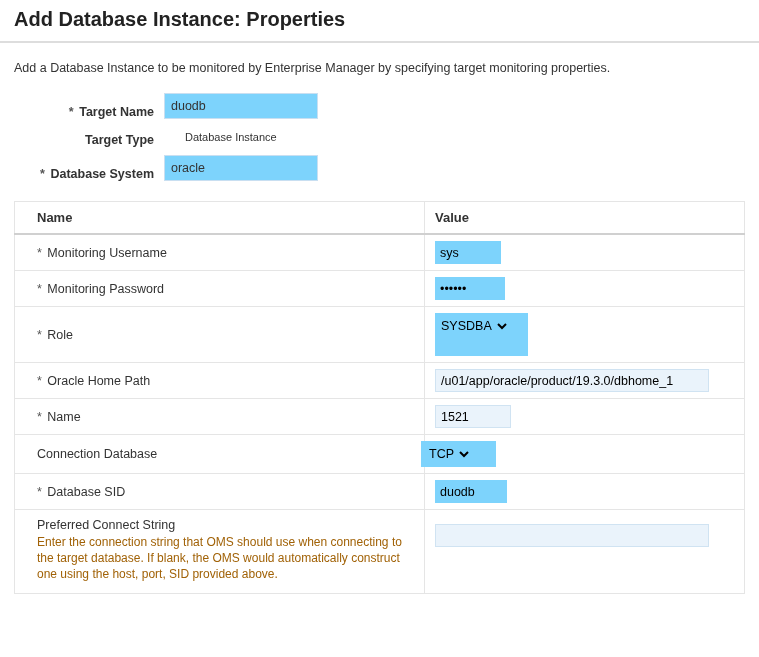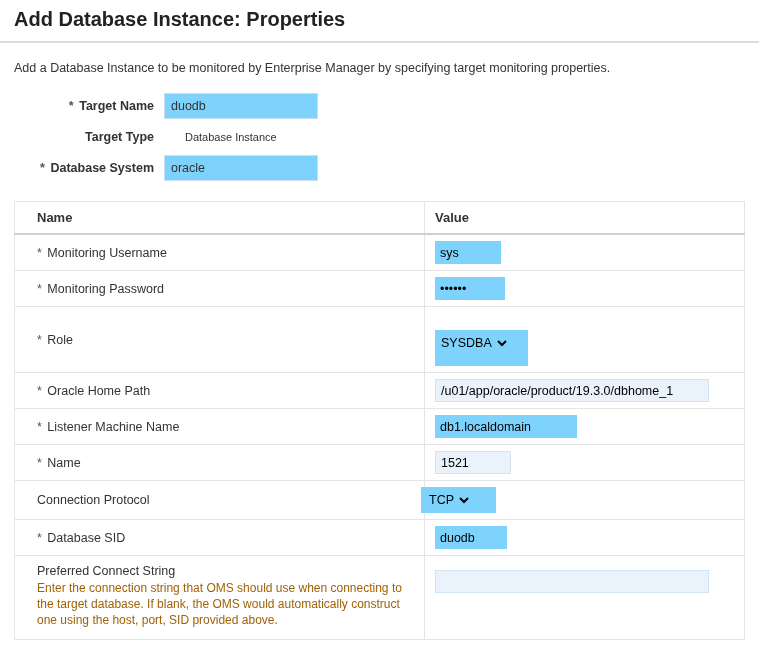--- a/index.html
+++ b/index.html
@@ -36,21 +36,21 @@
   .section-header svg {
     margin-right: 6px;
   }
   .intro {
     margin: 0 0 18px 0;
     color: #333;
     font-size: 12.5px;
   }
   .form-row {
     display: flex;
-    align-items: center;
+    align-items: flex-end;
     margin: 8px 0;
   }
   .form-label {
     width: 140px;
     text-align: right;
     padding-right: 10px;
     font-size: 12.5px;
     font-weight: bold;
     color: #333;
   }
@@ -206,67 +206,56 @@
           </span>
         </td>
       </tr>
 
       <tr>
         <td class="name-cell">
           <span class="req">* </span>
           <span>Role</span>
         </td>
         <td class="value-cell">
-          <span class="hl" style="display:inline-block; padding:2px 18px 12px 0;margin-top:17px;">
+          <span class="hl" style="display:inline-block; padding:2px 18px 19px 0;">
             <select class="value-select" style="background:transparent; border:none; font-weight:normal;">
               <option>SYSDBA</option>
             </select>
           </span>
         </td>
       </tr>
 
       <tr>
         <td class="name-cell">
           <span class="req">* </span>
           <span>Oracle Home Path</span>
         </td>
         <td class="value-cell">
           <span class="hl" style="display:inline-block;">
             <input class="value-input" style="width: 262px; background: rgb(234, 243, 251);" type="text" value="/u01/app/oracle/product/19.3.0/dbhome_1">
           </span>
         </td>
       </tr>
 
-      <tr>
-        <td class="name-cell">
-          <span class="req">* </span>
-          <span>Listener Machine Name</span>
-        </td>
-        <td class="value-cell">
-          <span class="hl" style="display:inline-block; padding:1px 20px 1px 0;">
-            <input class="value-input" style="width: 112px; border: none; background: transparent;" type="text" value="db1.localdomain">
-          </span>
-        </td>
-      </tr>
 
       <tr>
         <td class="name-cell">
           <span class="req">* </span>
           <span>Name</span>
         </td>
         <td class="value-cell">
           <span class="hl" style="display:inline-block;">
             <input class="value-input" style="width: 64px; background: rgb(234, 243, 251);" type="text" value="1521">
           </span>
         </td>
       </tr>
 
       <tr>
         <td class="name-cell">
-          <span>Connection Protocol</span>
+          <span>Connection Database</span>
         </td>
         <td class="value-cell" style="position:relative;">
           <span class="hl" style="display:inline-block; padding:2px 24px 2px 2px; margin-left:-14px;">
             <select class="value-select" style="background:transparent; border:none;">
               <option>TCP</option>
             </select>
           </span>
         </td>
       </tr>
 

